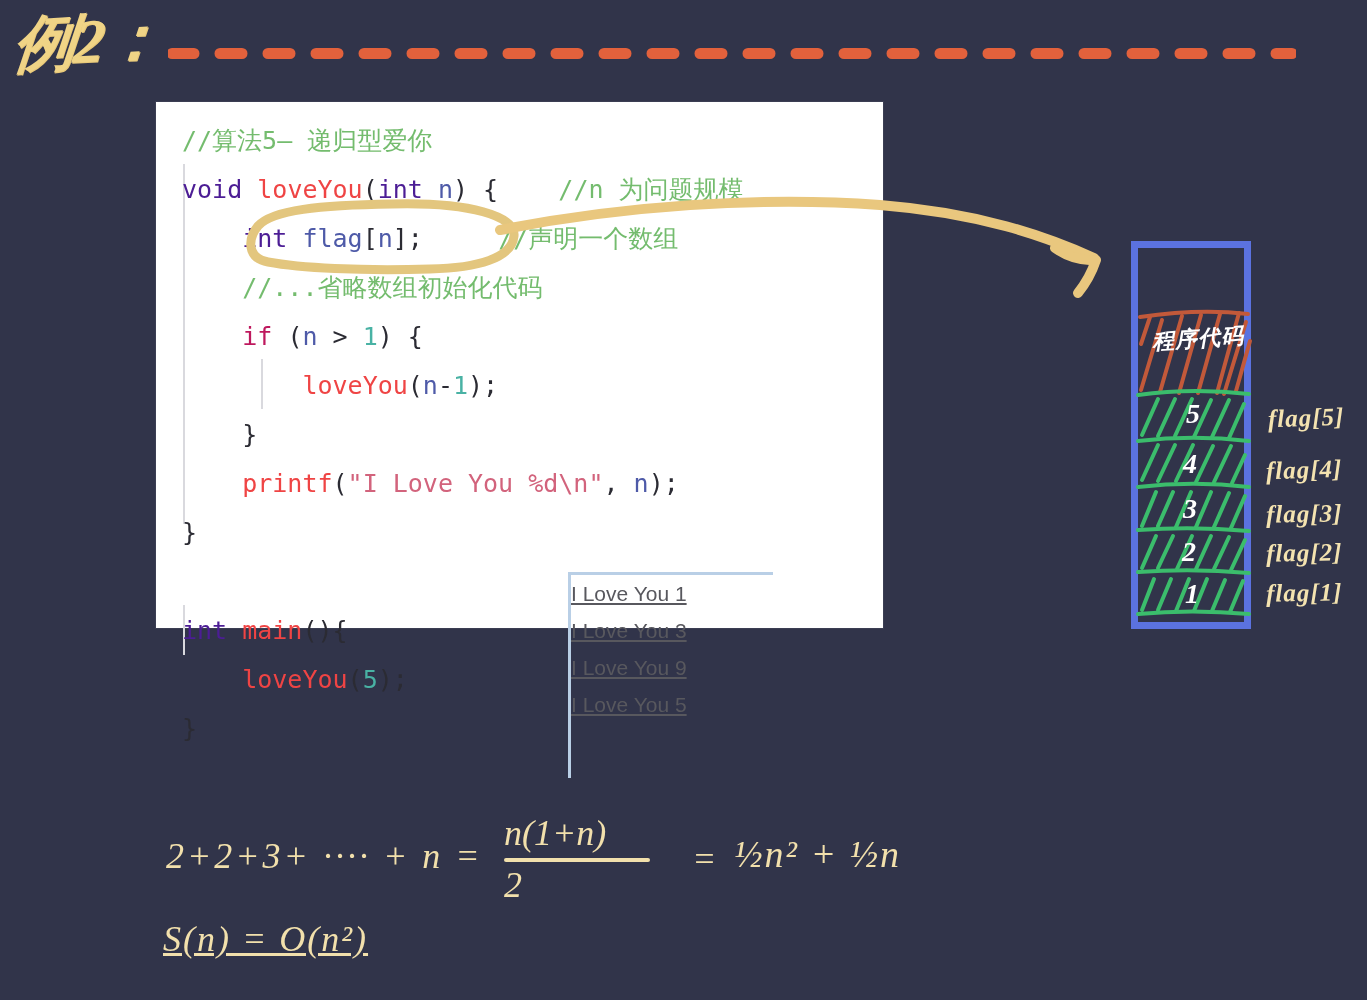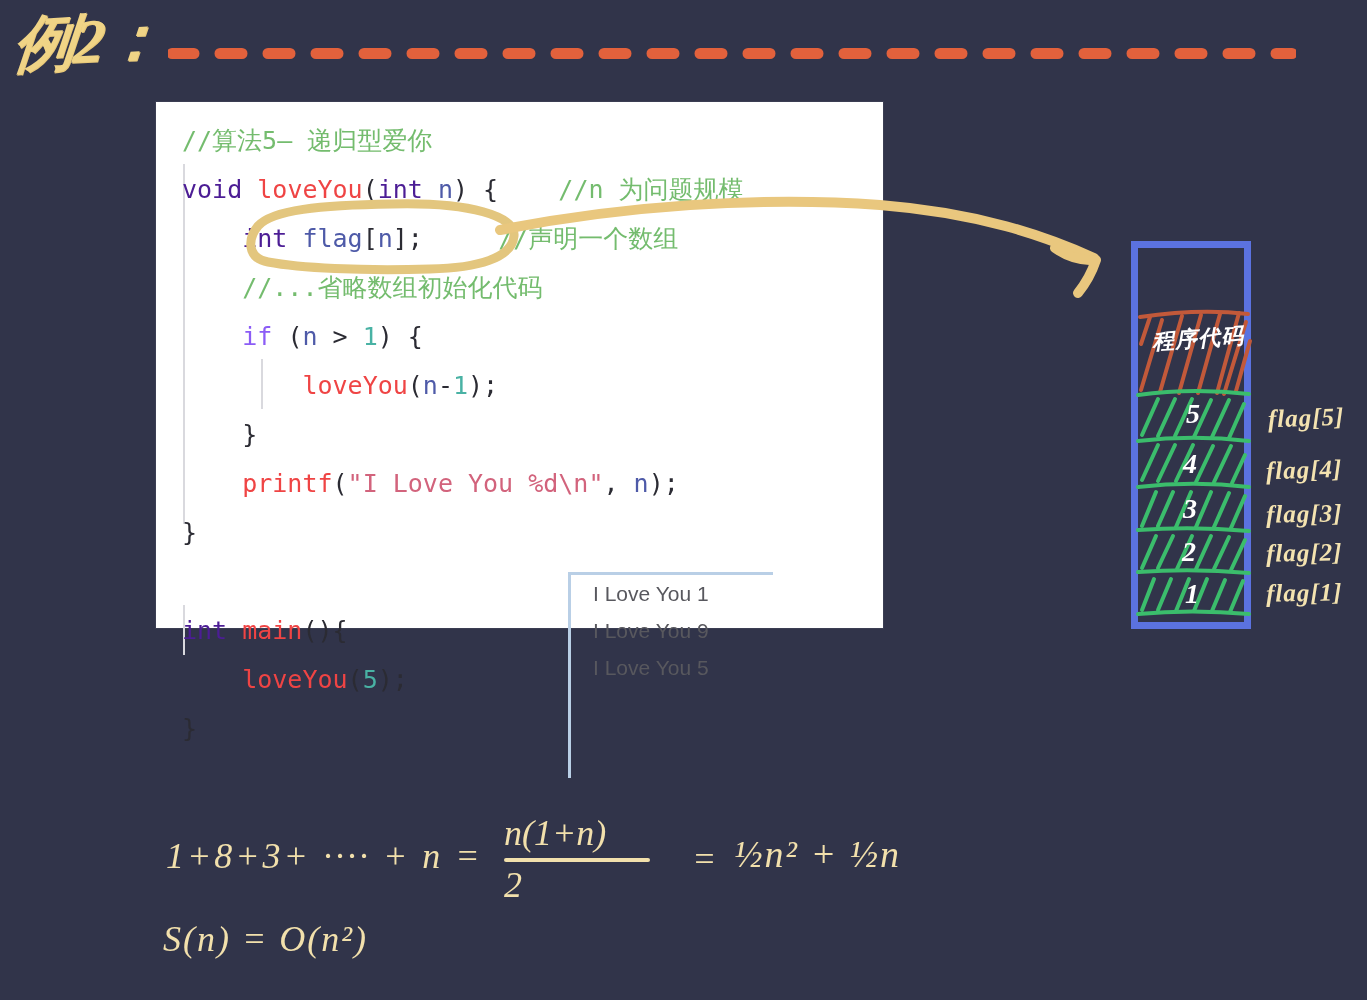--- a/index.html
+++ b/index.html
@@ -38,42 +38,42 @@
   .code-area{
     position:absolute;left:26px;top:14px;right:8px;
     font-family:"DejaVu Sans Mono","Liberation Mono",monospace;
     font-size:25px;
     line-height:49px;
     white-space:pre;
     color:#6a6a62;
   }
   .ln{height:49px;white-space:pre;}
   .kw{color:#4c1d95;}           
-  .kw2{color:#8b5cf6;}          
+  .kw2{color:#be185d;}          
   .fn{color:#ef4444;}
   .num{color:#49b2a4;}
   .str{color:#d2637c;}
   .cmt{color:#74bc6e;}
   .pnc{color:#2b2b33;}
   .vr{color:#4e5aa8;}
   .guide{
     position:absolute;width:2px;background:#d9d9de;
   }
 
   
   .outbox{
     position:absolute;left:412px;top:470px;width:205px;height:206px;
     border-left:3px solid #b9cfe6;
     border-top:3px solid #b9cfe6;
     box-sizing:border-box;
   }
   .outbox .ol{
     font-family:"Liberation Sans",sans-serif;
     font-size:21px;color:#58585e;
-    margin-left:22px;line-height:37px;white-space:nowrap;
+    line-height:37px;white-space:nowrap;text-decoration:underline;
   }
 
   
   .overlay{position:absolute;left:0;top:0;width:1367px;height:1000px;pointer-events:none;}
 
   
   .mem-box{
     position:absolute;left:1131px;top:241px;width:120px;height:388px;
     border:7px solid #5b72e0;
     box-sizing:border-box;
@@ -123,20 +123,21 @@
 
   <div class="code-card">
     <div class="guide" style="left:27px;top:62px;height:360px;"></div>
     <div class="guide" style="left:105px;top:257px;height:50px;"></div>
     <div class="guide" style="left:27px;top:503px;height:50px;"></div>
 
     <div class="code-area" id="code-area"><div class="ln"><span class="cmt">//算法5— 递归型爱你</span></div><div class="ln"><span class="kw">void</span><span class="pnc"> </span><span class="fn">loveYou</span><span class="pnc">(</span><span class="kw">int</span><span class="vr"> n</span><span class="pnc">) {</span><span class="pnc">    </span><span class="cmt">//n 为问题规模</span></div><div class="ln"><span class="pnc">    </span><span class="kw">int</span><span class="pnc"> </span><span class="vr">flag</span><span class="pnc">[</span><span class="vr">n</span><span class="pnc">];</span><span class="pnc">     </span><span class="cmt">//声明一个数组</span></div><div class="ln"><span class="pnc">    </span><span class="cmt">//...省略数组初始化代码</span></div><div class="ln"><span class="pnc">    </span><span class="kw2">if</span><span class="pnc"> (</span><span class="vr">n</span><span class="pnc"> &gt; </span><span class="num">1</span><span class="pnc">) {</span></div><div class="ln"><span class="pnc">        </span><span class="fn">loveYou</span><span class="pnc">(</span><span class="vr">n</span><span class="pnc">-</span><span class="num">1</span><span class="pnc">);</span></div><div class="ln"><span class="pnc">    </span><span class="pnc">}</span></div><div class="ln"><span class="pnc">    </span><span class="fn">printf</span><span class="pnc">(</span><span class="str">"I Love You %d\n"</span><span class="pnc">, </span><span class="vr">n</span><span class="pnc">);</span></div><div class="ln"><span class="pnc">}</span></div><div class="ln"><span class="pnc"> </span></div><div class="ln"><span class="kw">int</span><span class="pnc"> </span><span class="fn">main</span><span class="pnc">(){</span></div><div class="ln"><span class="pnc">    </span><span class="fn">loveYou</span><span class="pnc">(</span><span class="num">5</span><span class="pnc">);</span></div><div class="ln"><span class="pnc">}</span></div></div>
 
     <div class="outbox">
       <div class="ol">I Love You 1</div>
+      <div class="ol">I Love You 3</div>
       <div class="ol">I Love You 9</div>
       <div class="ol">I Love You 5</div>
     </div>
   </div>
 
   <svg class="overlay" width="1367" height="1000" viewBox="0 0 1367 1000">
 
     <path d="M 392 204
              C 470 202 516 216 514 236
              C 512 258 478 268 430 269
@@ -222,26 +223,26 @@
   <div class="stack-num" style="left:1183px;top:493px;">3</div>
   <div class="stack-num" style="left:1182px;top:536px;">2</div>
   <div class="stack-num" style="left:1185px;top:578px;">1</div>
 
   <div class="mem-label" style="left:1268px;top:404px;transform:rotate(-2deg);">flag[5]</div>
   <div class="mem-label" style="left:1266px;top:456px;transform:rotate(-2deg);">flag[4]</div>
   <div class="mem-label" style="left:1266px;top:500px;transform:rotate(-1deg);">flag[3]</div>
   <div class="mem-label" style="left:1266px;top:539px;transform:rotate(-1deg);">flag[2]</div>
   <div class="mem-label" style="left:1266px;top:579px;transform:rotate(-1deg);">flag[1]</div>
 
-  <div class="formula" style="left:166px;top:835px;font-size:36px;letter-spacing:3px;">1+8+3+ ···· + n =</div>
+  <div class="formula" style="left:166px;top:835px;font-size:36px;letter-spacing:3px;">2+2+3+ ···· + n =</div>
 
   <div style="position:absolute;left:504px;top:812px;width:146px;text-align:left;">
     <div class="formula" style="position:static;font-size:36px;">n(1+n)</div>
     <div style="height:4px;background:#f2e0ac;border-radius:2px;margin:4px 0 2px 0;"></div>
     <div class="formula" style="position:static;font-size:36px;">2</div>
   </div>
 
   <div class="formula" style="left:692px;top:838px;font-size:36px;">=</div>
   <div class="formula" style="left:734px;top:832px;font-size:38px;letter-spacing:2px;">½n² + ½n</div>
 
-  <div class="formula" style="left:163px;top:918px;font-size:36px;letter-spacing:2px;">S(n) = O(n²)</div>
+  <div class="formula" style="left:163px;top:918px;font-size:36px;letter-spacing:2px;text-decoration:underline;">S(n) = O(n²)</div>
 
 </div>
 
 </body></html>

